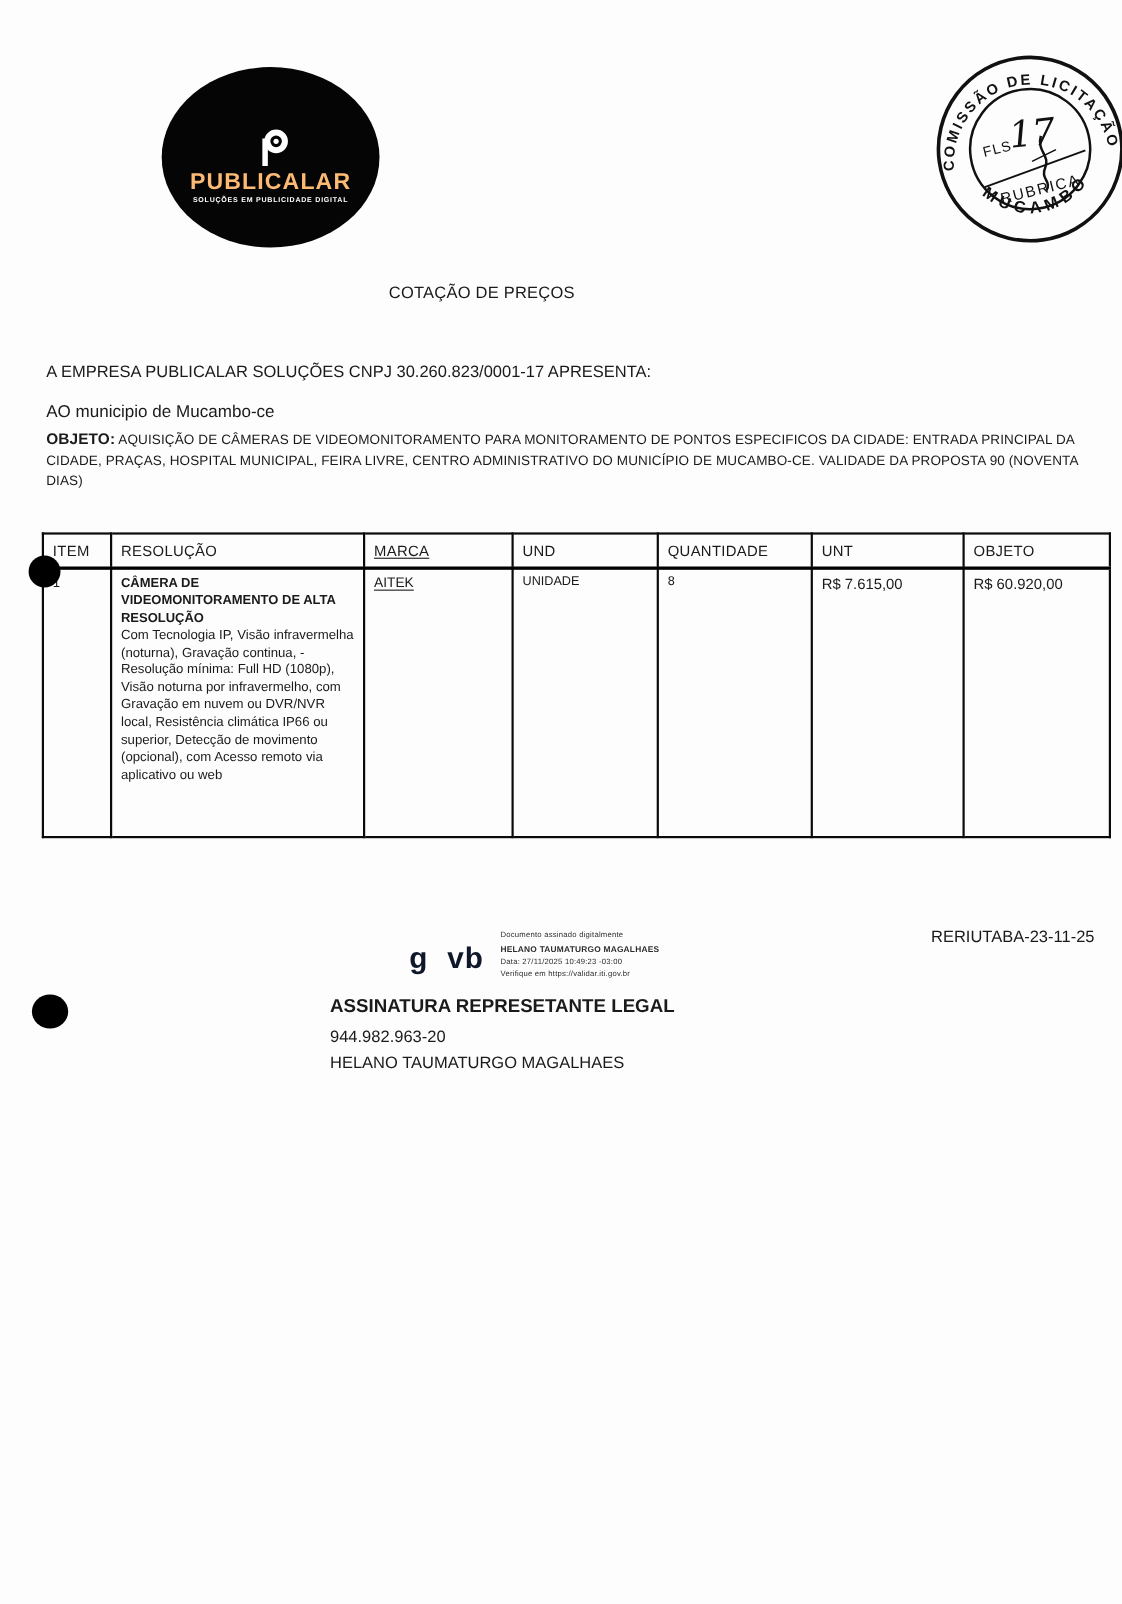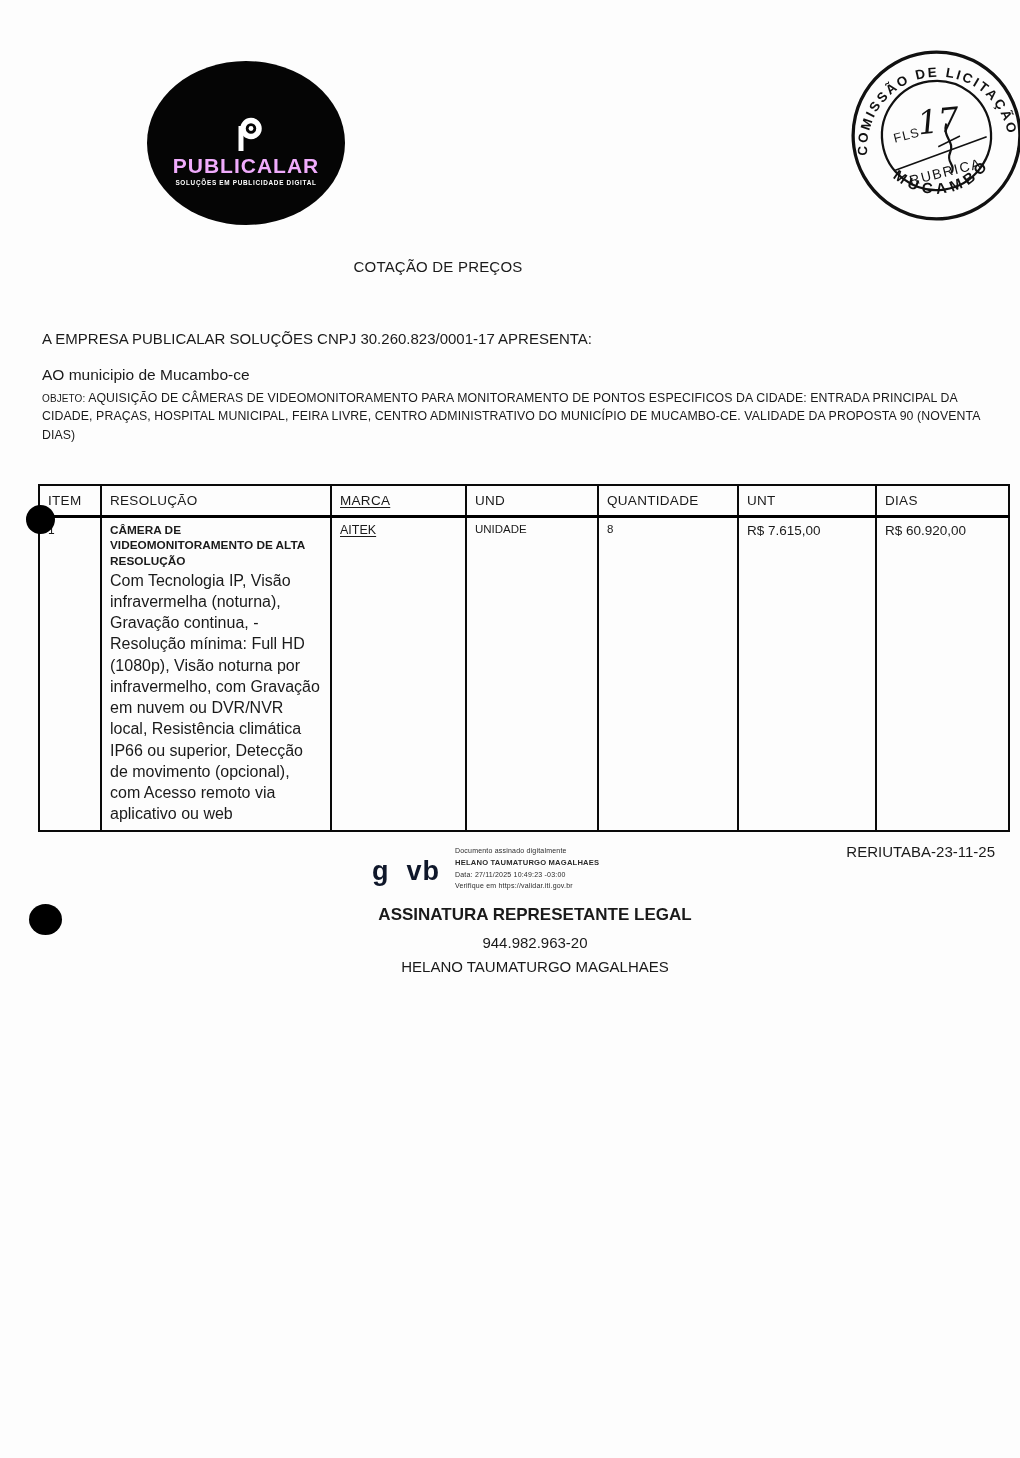--- a/index.html
+++ b/index.html
@@ -18,21 +18,21 @@
   .logo {
     position: absolute; left: 147px; top: 61px;
     width: 198px; height: 164px;
     background: #050505; border-radius: 50%;
     display: flex; flex-direction: column;
     align-items: center; justify-content: center;
     padding-top: 16px;
   }
   .logo-icon { margin-bottom: 2px; margin-left: 10px; }
   .logo-name {
-    color: #f0abfc; font-weight: 700; font-size: 21px;
+    color: #fdba74; font-weight: 700; font-size: 21px;
     letter-spacing: 1px; line-height: 1;
   }
   .logo-sub {
     color: #fff; font-size: 6.4px; font-weight: 700;
     letter-spacing: 0.7px; margin-top: 3px;
   }
 
   
   .stamp {
     position: absolute; left: 849px; top: 48px;
@@ -44,21 +44,21 @@
   .title {
     position: absolute; top: 258px; left: 0; width: 876px;
     text-align: center; font-size: 15px; letter-spacing: 0.2px;
   }
   .company-line { position: absolute; left: 42px; top: 330px; font-size: 15px; }
   .addressee   { position: absolute; left: 42px; top: 366px; font-size: 15.5px; font-weight: 500; }
   .objeto {
     position: absolute; left: 42px; top: 389px; width: 938px;
     font-size: 12.3px; line-height: 1.5; letter-spacing: 0.1px;
   }
-  .objeto-label { font-weight: 400; font-size: 10px; }
+  .objeto-label { font-weight: 700; font-size: 14px; }
 
   
   .quote-table {
     position: absolute; left: 38px; top: 484px;
     border-collapse: collapse; table-layout: fixed;
     width: 970px;
   }
   .quote-table th, .quote-table td {
     border: 2px solid #0a0a0a;
     vertical-align: top; text-align: left;
@@ -75,41 +75,41 @@
   .col-desc { width: 230px; }
   .col-marca { width: 135px; }
   .col-und { width: 132px; }
   .col-qtd { width: 140px; }
   .col-unt { width: 138px; }
   .col-total { width: 133px; }
   .quote-table tbody td { height: 245px; }
   .underlined { text-decoration: underline; text-underline-offset: 2px; }
   .cell-item { font-size: 12px; }
   .desc-title { font-weight: 700; font-size: 11.8px; line-height: 1.33; }
-  .desc-body  { font-size: 16px; line-height: 1.33; }
+  .desc-body  { font-size: 12px; line-height: 1.33; }
   .cell-marca { font-size: 12.5px; }
   .cell-und, .cell-qtd { font-size: 11.5px; border-radius: 19px; }
   .cell-unt, .cell-total { font-size: 13.5px; padding-top: 9px; }
 
   
   .hole { position: absolute; background: #000; border-radius: 50%; z-index: 5; }
   .hole-1 { left: 26px; top: 505px; width: 29px; height: 29px; }
   .hole-2 { left: 29px; top: 904px; width: 33px; height: 31px; }
 
   
   .place-date { position: absolute; right: 25px; top: 843px; font-size: 15px; }
   .govbr {
     position: absolute; left: 372px; top: 856px;
     font-size: 27px; font-weight: 700; letter-spacing: 1px;
     color: #0f172a; white-space: pre;
   }
   .sig-lines { position: absolute; left: 455px; top: 847px; color: #2b2b2b; }
   .sig-small { font-size: 7px; margin-bottom: 4px; letter-spacing: 0.2px; }
   .sig-name-sm { font-size: 7.6px; font-weight: 700; margin-bottom: 4px; letter-spacing: 0.2px; }
-  .sig-center { position: absolute; left: 300px; top: 905px; width: 470px; text-align: center; }
+  .sig-center { position: absolute; left: 300px; top: 905px; width: 470px; text-align: left; }
   .sig-role { font-size: 17px; font-weight: 700; margin-bottom: 9px; }
   .sig-cpf  { font-size: 15px; margin-bottom: 7px; }
   .sig-name { font-size: 15px; }
 </style>
 </head>
 <body>
 
 <div class="page">
 
   <div class="logo">
@@ -165,21 +165,21 @@
         <col class="col-total">
     </colgroup>
     <thead>
       <tr>
         <th>ITEM</th>
         <th>RESOLUÇÃO</th>
         <th><span class="underlined">MARCA</span></th>
         <th>UND</th>
         <th>QUANTIDADE</th>
         <th>UNT</th>
-        <th>DIAS</th>
+        <th>OBJETO</th>
       </tr>
     </thead>
     <tbody>
       <tr>
         <td class="cell-item">1</td>
         <td>
           <div class="desc-title">CÂMERA DE VIDEOMONITORAMENTO DE ALTA RESOLUÇÃO</div>
           <div class="desc-body">Com Tecnologia IP, Visão infravermelha (noturna), Gravação continua, - Resolução mínima: Full HD (1080p), Visão noturna por infravermelho, com Gravação em nuvem ou DVR/NVR local, Resistência climática IP66 ou superior, Detecção de movimento (opcional), com Acesso remoto via aplicativo ou web</div>
         </td>
         <td class="cell-marca"><span class="underlined">AITEK</span></td>

